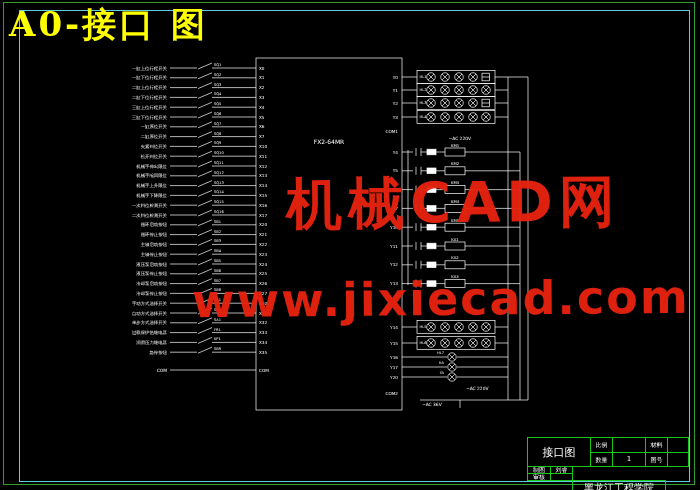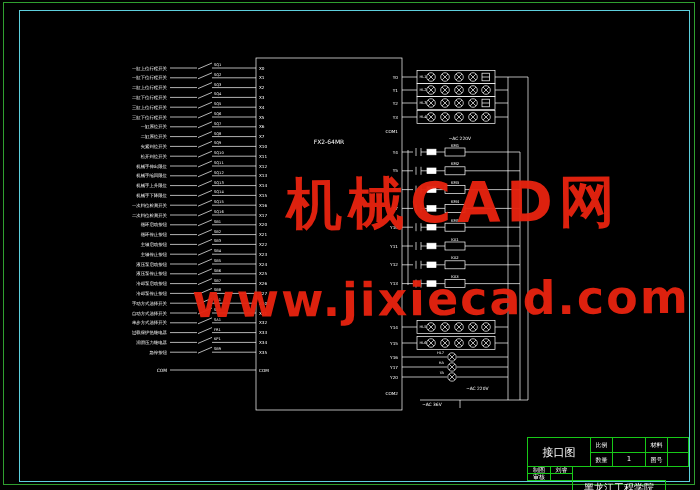--- a/index.html
+++ b/index.html
@@ -458,20 +458,21 @@
         <line x1="508" y1="77" x2="508" y2="400" stroke="#fff" stroke-width="0.7"></line>
         <line x1="528" y1="77" x2="528" y2="400" stroke="#fff" stroke-width="0.7"></line>
         <line x1="508" y1="77" x2="528" y2="77" stroke="#fff" stroke-width="0.7"></line>
         <line x1="420" y1="400" x2="528" y2="400" stroke="#fff" stroke-width="0.7"></line>
         <line x1="460" y1="400" x2="460" y2="408" stroke="#fff" stroke-width="0.7"></line>
         <text x="466" y="390" font-size="4.4" fill="#fff" text-anchor="start" font-family="DejaVu Sans, sans-serif">~AC 220V</text>
         <text x="422" y="406" font-size="4.4" fill="#fff" text-anchor="start" font-family="DejaVu Sans, sans-serif">~AC 36V</text>
       </g>
     </svg>
 
+  <div class="main-title">A0-接口 图</div>
 
   <div class="wm wm1">机械CAD网</div>
   <div class="wm wm2">www.jixiecad.com</div>
 
   <div id="tb">
     <div class="tb-cell f11" style="left:0;top:0;width:64px;height:30px;">接口图</div>
     <div class="tb-cell f6" style="left:63px;top:0;width:23px;height:16px;">比例</div>
     <div class="tb-cell f6" style="left:63px;top:15px;width:23px;height:15px;">数量</div>
     <div class="tb-cell f7" style="left:85px;top:0;width:34px;height:16px;"></div>
     <div class="tb-cell f7" style="left:85px;top:15px;width:34px;height:15px;">1</div>

